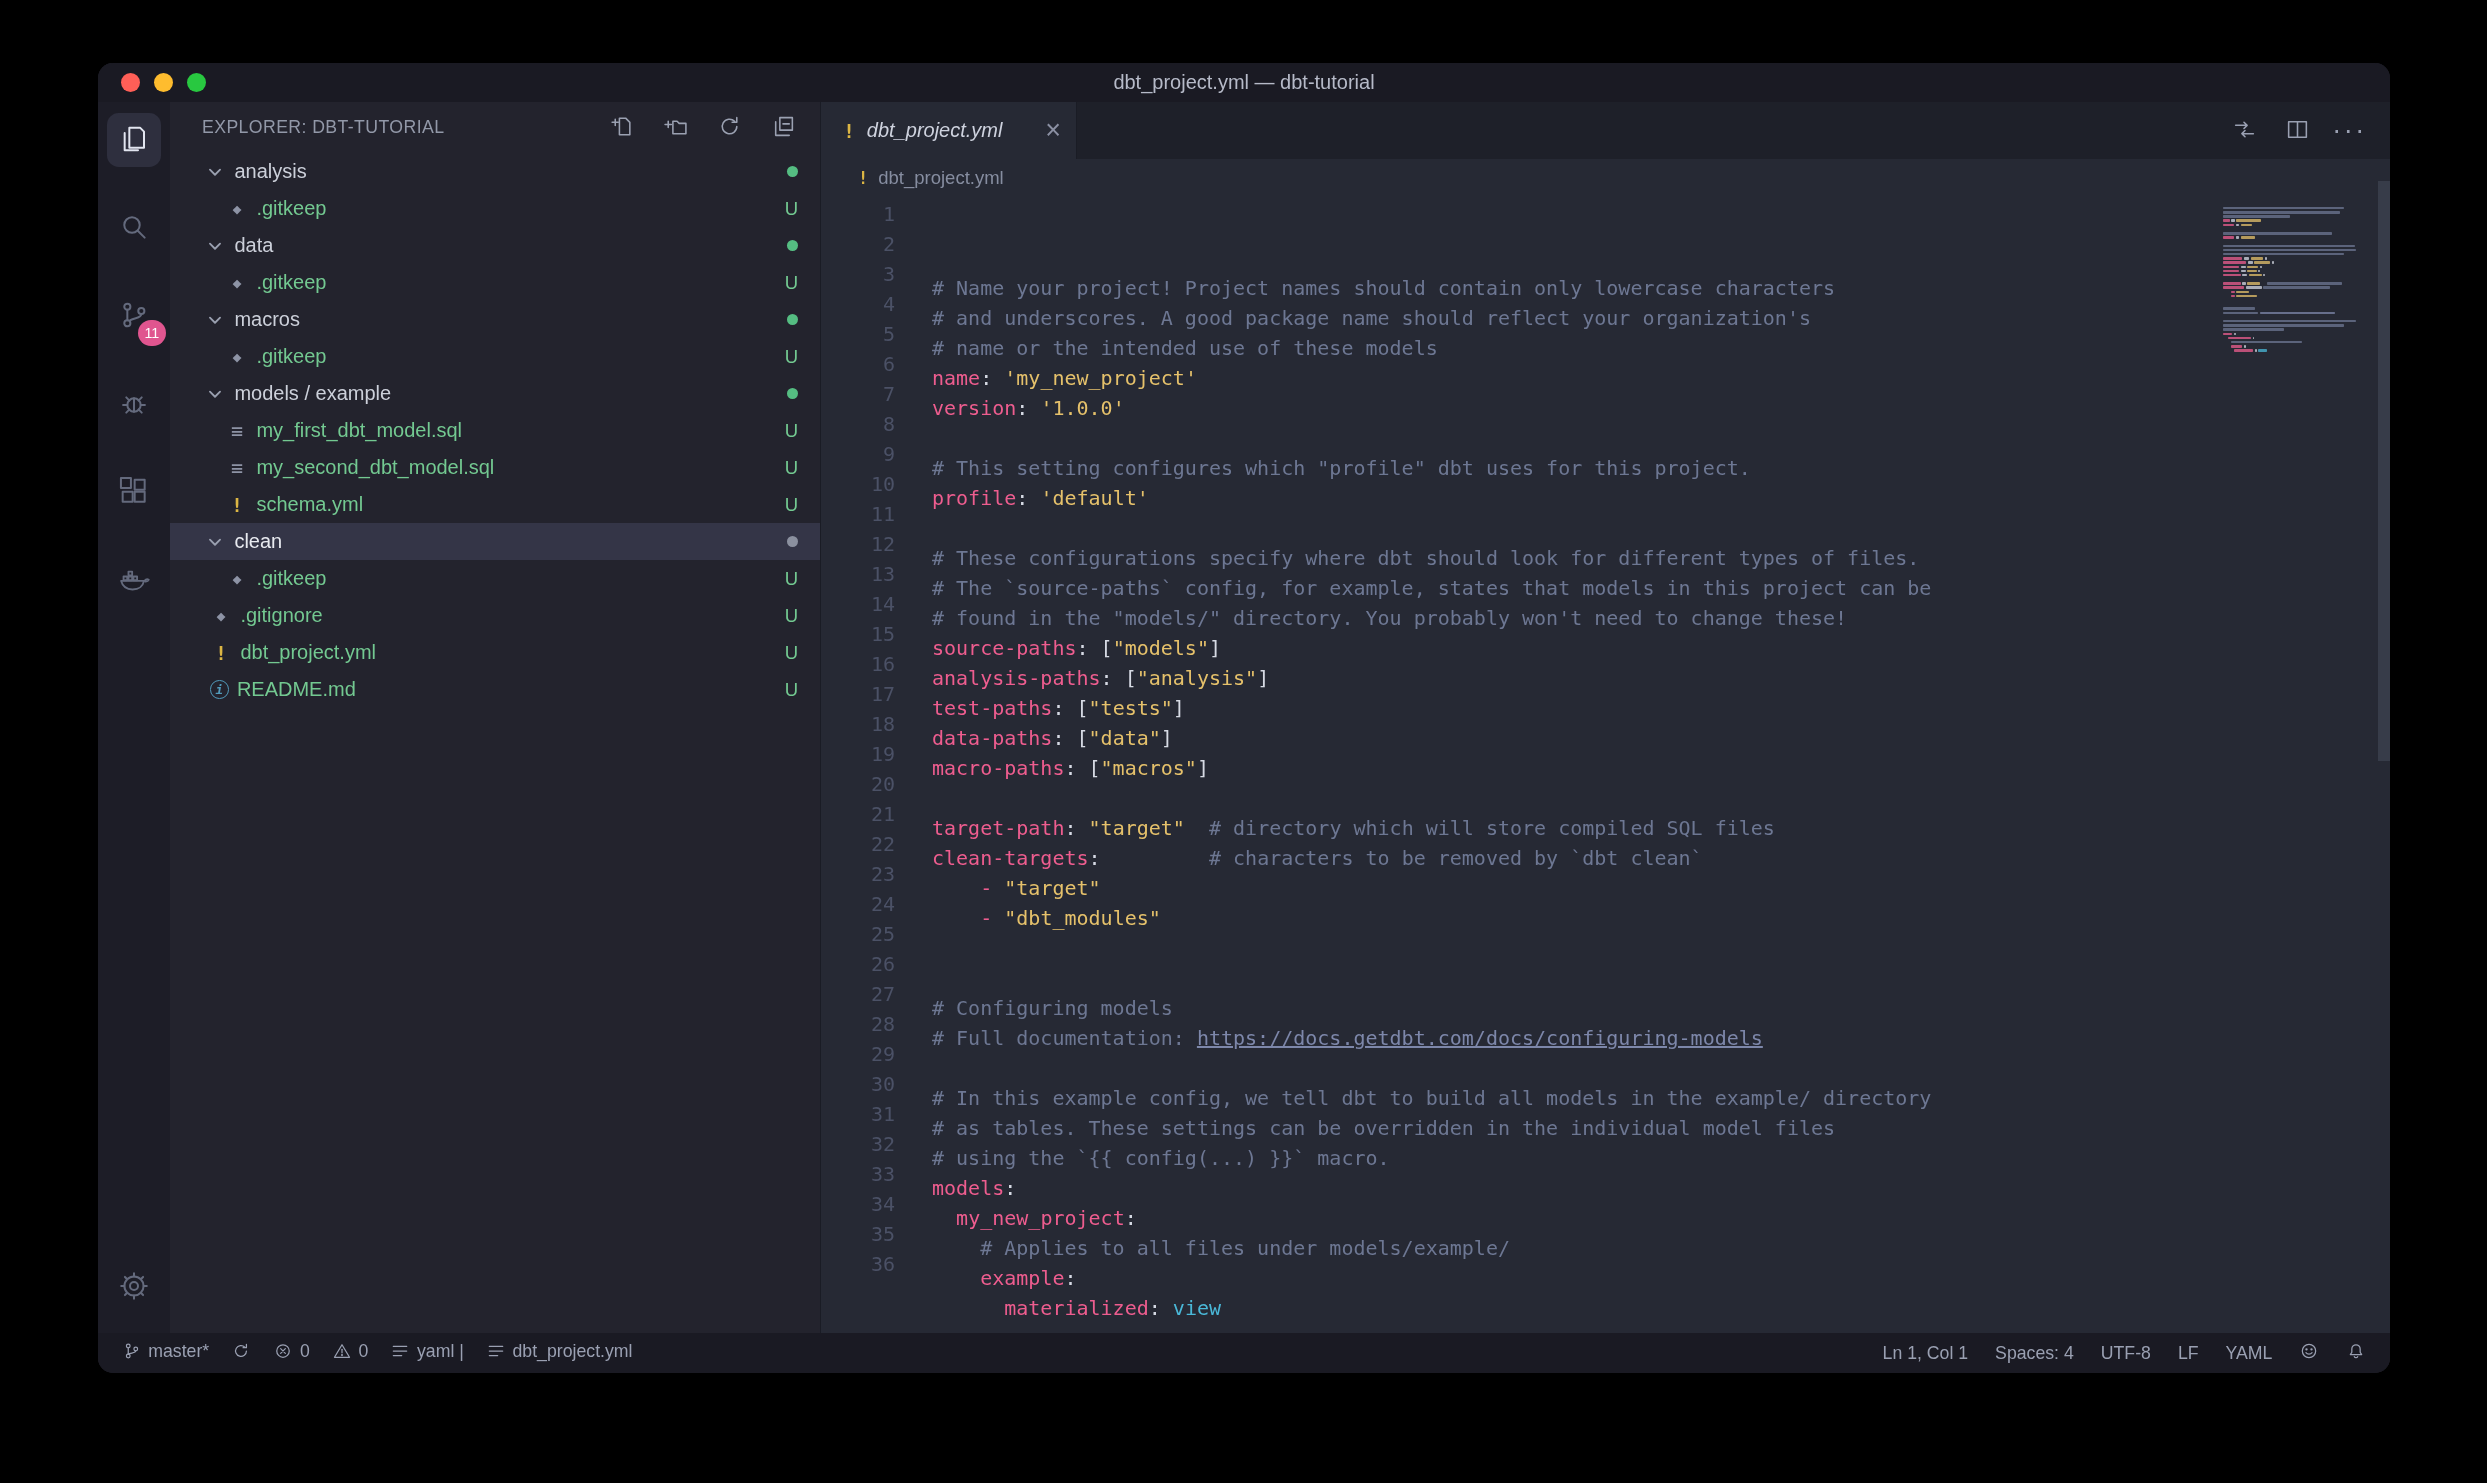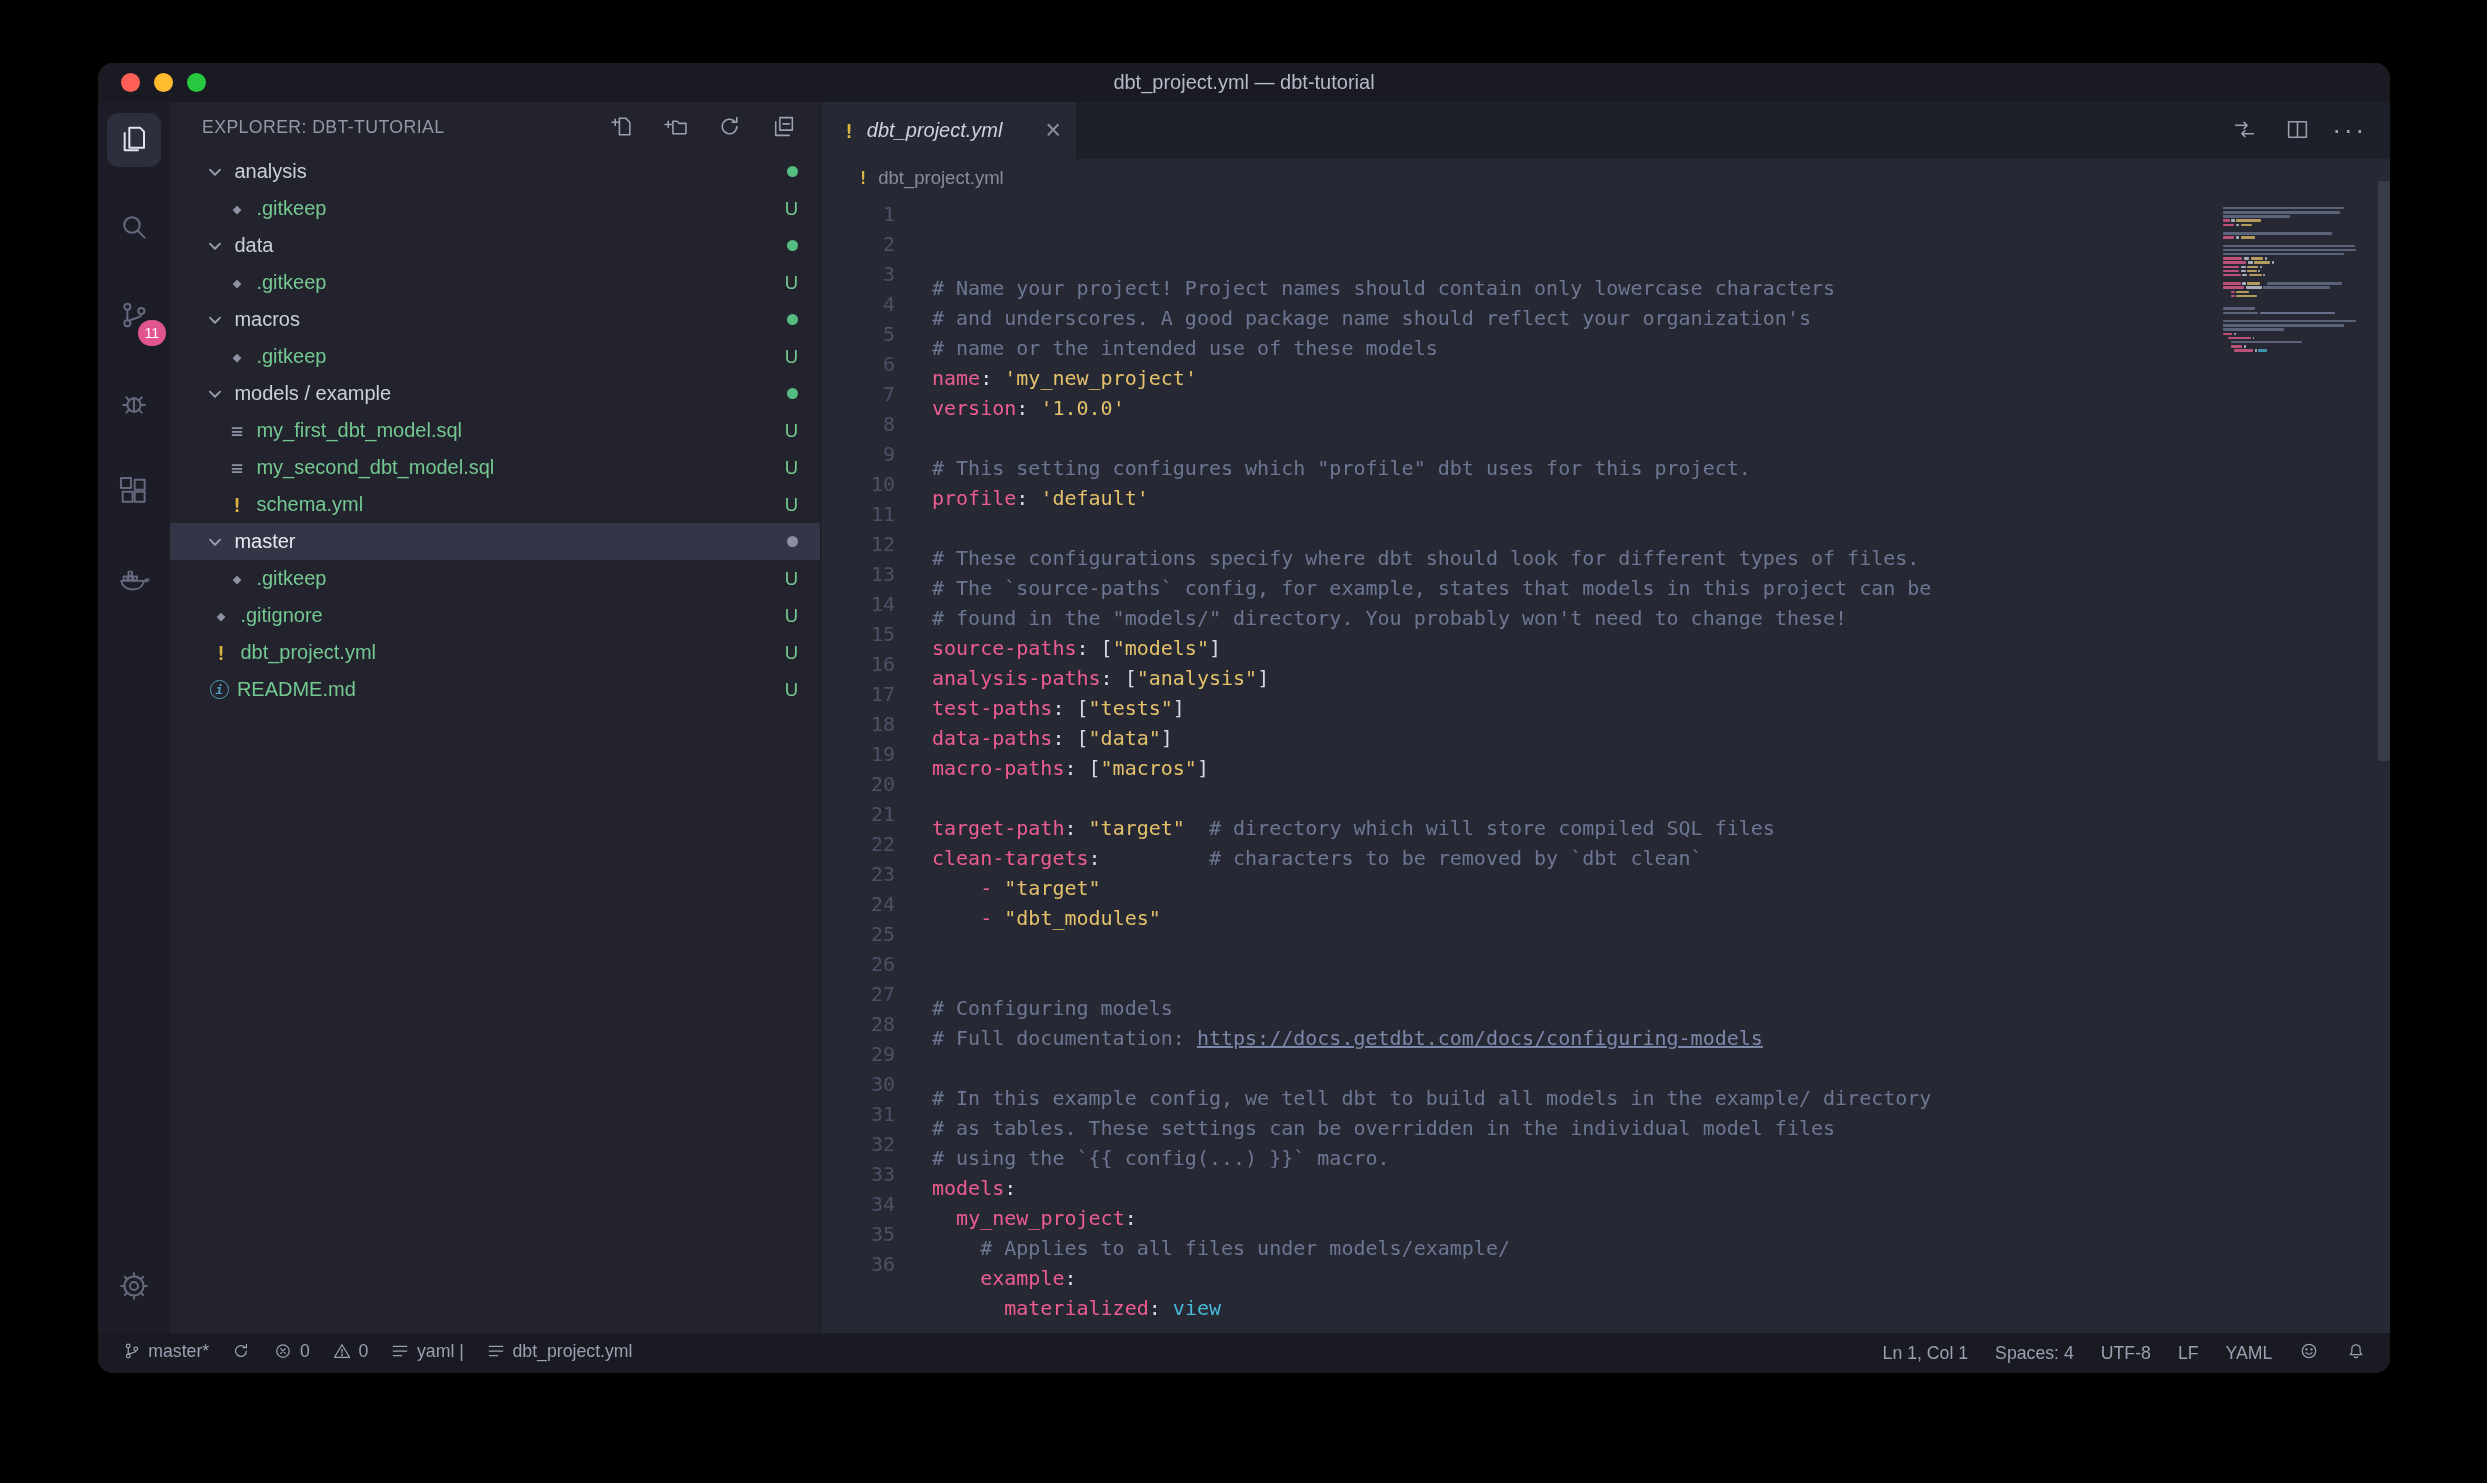--- a/index.html
+++ b/index.html
@@ -274,21 +274,21 @@
             <span class="fi fi-yaml nested">!</span>
             <span class="t-label-file">schema.yml</span>
             <span class="t-ind">
               <span class="u-badge">U</span>
             </span>
           </div>
           <div class="tree-row selected">
             <span class="chev"><svg viewBox="0 0 24 24">
                 <path d="M6.5 9.5 12 15l5.5-5.5"></path>
               </svg></span>
-            <span class="t-label-folder">master</span>
+            <span class="t-label-folder">clean</span>
             <span class="t-ind">
               <span class="dot gray"></span>
             </span>
           </div>
           <div class="tree-row">
             <span class="fi fi-git nested">◆</span>
             <span class="t-label-file">.gitkeep</span>
             <span class="t-ind">
               <span class="u-badge">U</span>
             </span>

